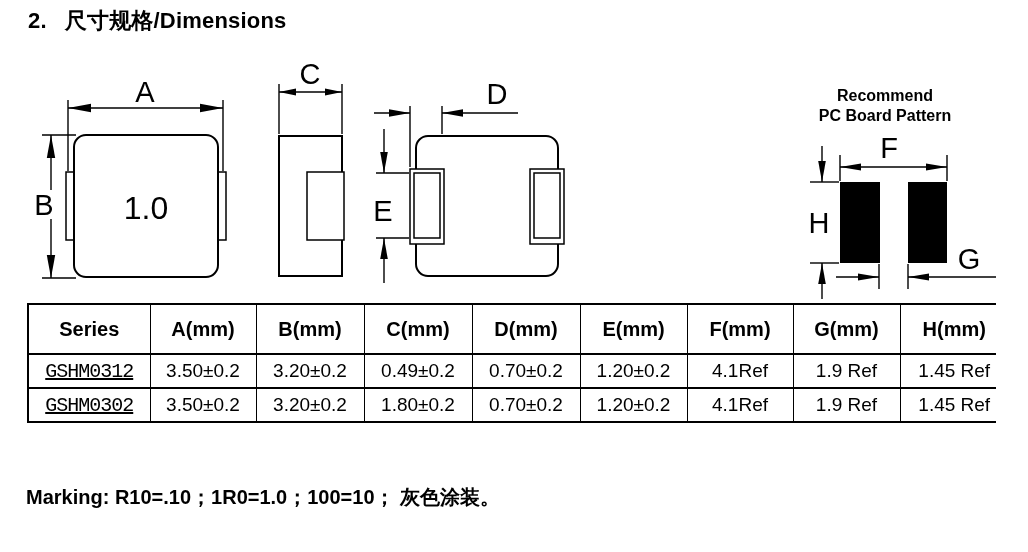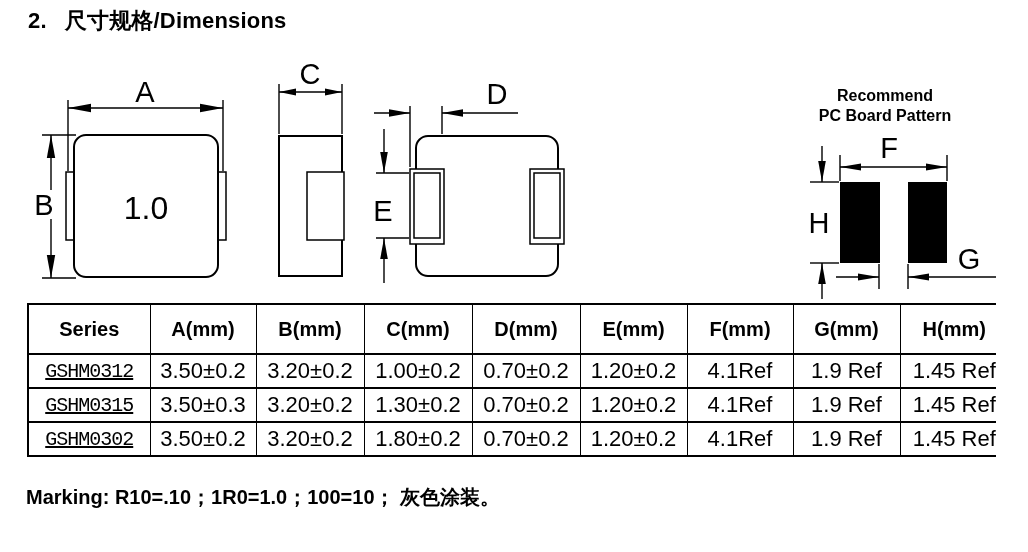--- a/index.html
+++ b/index.html
@@ -18,21 +18,21 @@
     position:absolute; left:27px; top:303px; width:981px;
     border-collapse:collapse; table-layout:fixed; background:#fff;
   }
   .dim-table th, .dim-table td {
     border-left:1px solid #000; border-right:1px solid #000;
     border-top:2px solid #000; border-bottom:2px solid #000;
     text-align:center; vertical-align:middle; padding:0; overflow:hidden;
   }
   .dim-table { border:2px solid #000; }
   .dim-table th { height:50px; font-size:20px; font-weight:bold; }
-  .dim-table td { height:34px; font-size:22px; font-weight:normal; }
+  .dim-table td { height:34px; font-size:19px; font-weight:normal; }
   .dim-table td.series {
     font-family:"Liberation Mono","DejaVu Sans Mono",monospace;
     font-size:20px; letter-spacing:-1px;text-decoration:underline;
   }
   .marking-note {
     position:absolute; left:26px; top:484px;
     font-size:20px; font-weight:bold;
   }
   
   .outline2 { stroke:#000; stroke-width:2; }
@@ -183,32 +183,21 @@
         <th>F(mm)</th>
         <th>G(mm)</th>
         <th>H(mm)</th>
       </tr>
     </thead>
     <tbody>
       <tr>
         <td class="series">GSHM0312</td>
         <td>3.50±0.2</td>
         <td>3.20±0.2</td>
-        <td>1.00±0.2</td>
-        <td>0.70±0.2</td>
-        <td>1.20±0.2</td>
-        <td>4.1Ref</td>
-        <td>1.9 Ref</td>
-        <td>1.45 Ref</td>
-      </tr>
-      <tr>
-        <td class="series">GSHM0315</td>
-        <td>3.50±0.3</td>
-        <td>3.20±0.2</td>
-        <td>1.30±0.2</td>
+        <td>0.49±0.2</td>
         <td>0.70±0.2</td>
         <td>1.20±0.2</td>
         <td>4.1Ref</td>
         <td>1.9 Ref</td>
         <td>1.45 Ref</td>
       </tr>
       <tr>
         <td class="series">GSHM0302</td>
         <td>3.50±0.2</td>
         <td>3.20±0.2</td>

